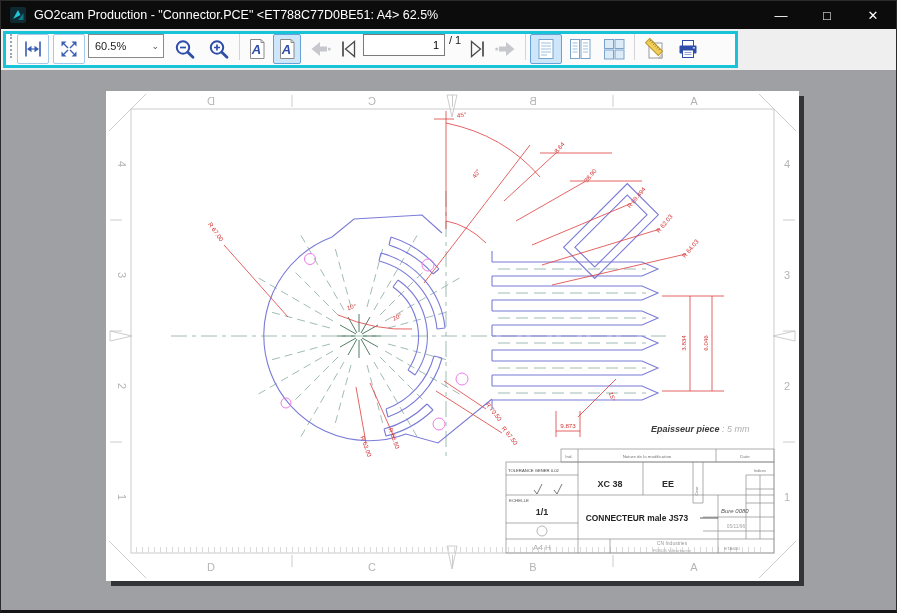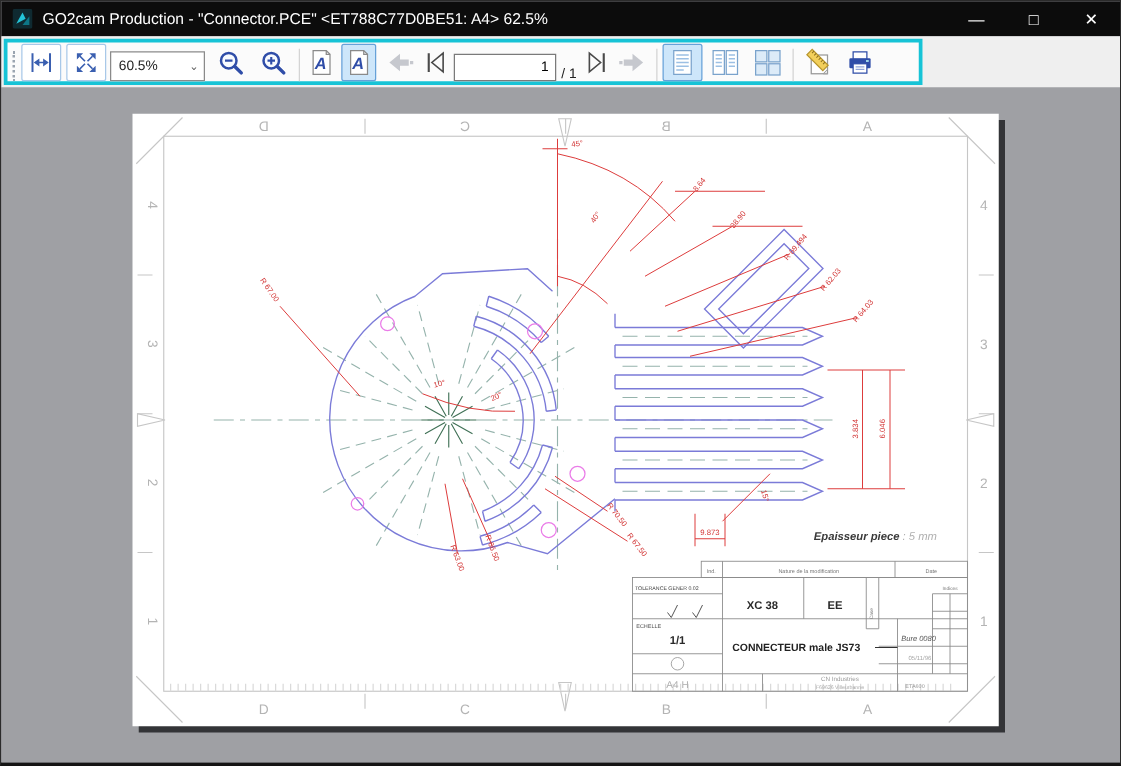--- a/index.html
+++ b/index.html
@@ -10,21 +10,21 @@
   #titlebar{position:absolute;left:0;top:0;width:100%;height:28px;background:#0c0c0c;
             display:flex;align-items:center;color:#fff;}
   #appicon{margin:0 8px 0 9px;display:flex;}
   #titletext{font-size:12.5px;white-space:nowrap;}
   #wincontrols{margin-left:auto;display:flex;height:100%;}
   .winbtn{width:46px;height:100%;display:flex;align-items:center;justify-content:center;
           font-size:13px;color:#fff;}
   
   #toolbarrow{position:absolute;left:0;top:28px;width:100%;height:41px;background:#efefef;}
   #toolbar{position:absolute;left:2px;top:2px;width:735px;height:37px;background:#fbfbfb;
-           border:3px solid #17c3d6;display:flex;align-items:flex-end;padding:0 3px;}
+           border:3px solid #17c3d6;display:flex;align-items:flex-start;padding:0 3px;}
   .grip{width:0;height:24px;border-left:2px dotted #9aa4b0;margin:0 5px 0 1px;}
   .tb{height:30px;display:flex;align-items:center;justify-content:center;
       border:1px solid transparent;border-radius:2px;background:transparent;flex:none;}
   .bordered{border-color:#a8c8e8;background:#fff;}
   .selected{background:#cde6fa;border-color:#66a1d8;}
   .sep{width:1px;height:26px;background:#d4d4d4;margin:0 4px;flex:none;}
   #zoomselect{width:76px;height:24px;border:1px solid #8a8a8a;background:#fff;display:flex;
               align-items:center;font-size:11px;color:#222;padding:0 4px 0 6px;margin:0 3px;}
   #zoomselect .chev{margin-left:auto;color:#555;font-size:9px;}
   #pageinput{width:82px;height:22px;border:1px solid #7a7a7a;font-size:11px;text-align:right;

